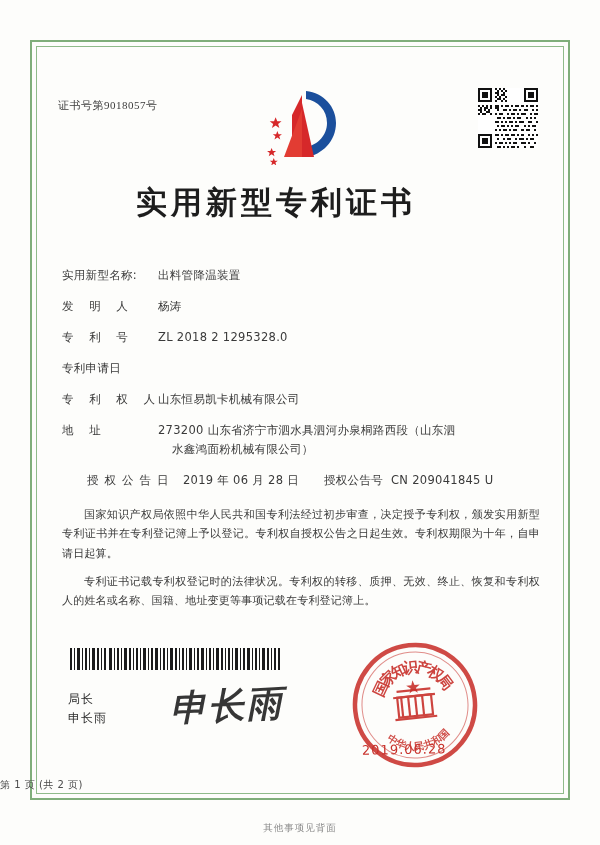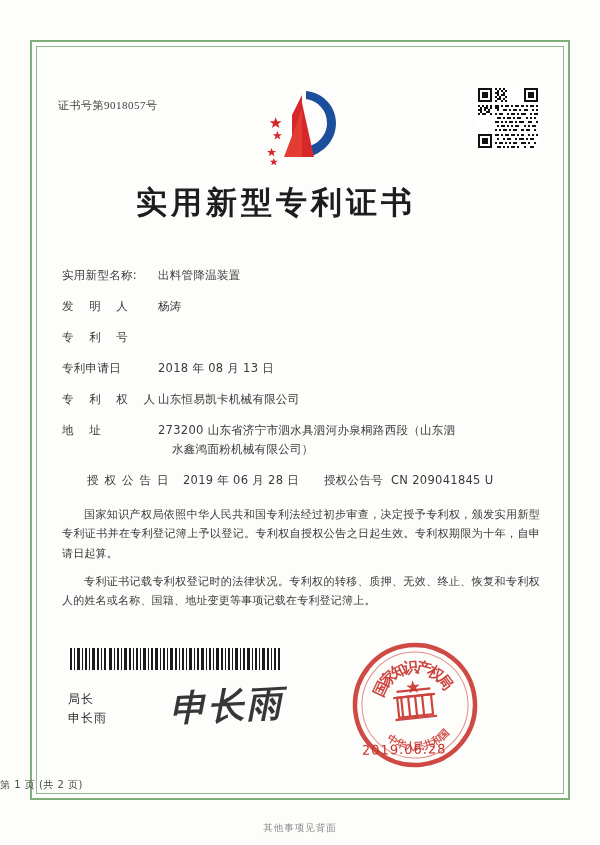--- a/index.html
+++ b/index.html
@@ -412,25 +412,25 @@
       <div class="field-value">出料管降温装置</div>
     </div>
 
     <div class="field-row">
       <div class="field-label spaced">发 明 人</div>
       <div class="field-value">杨涛</div>
     </div>
 
     <div class="field-row">
       <div class="field-label spaced">专 利 号</div>
+      <div class="field-value">ZL 2018 2 1295328.0</div>
     </div>
 
     <div class="field-row">
       <div class="field-label">专利申请日</div>
-      <div class="field-value">2018 年 08 月 13 日</div>
     </div>
 
     <div class="field-row">
       <div class="field-label spaced">专 利 权 人</div>
       <div class="field-value">山东恒易凯卡机械有限公司</div>
     </div>
 
     <div class="field-row">
       <div class="field-label spaced">地      址</div>
       <div class="field-value">

